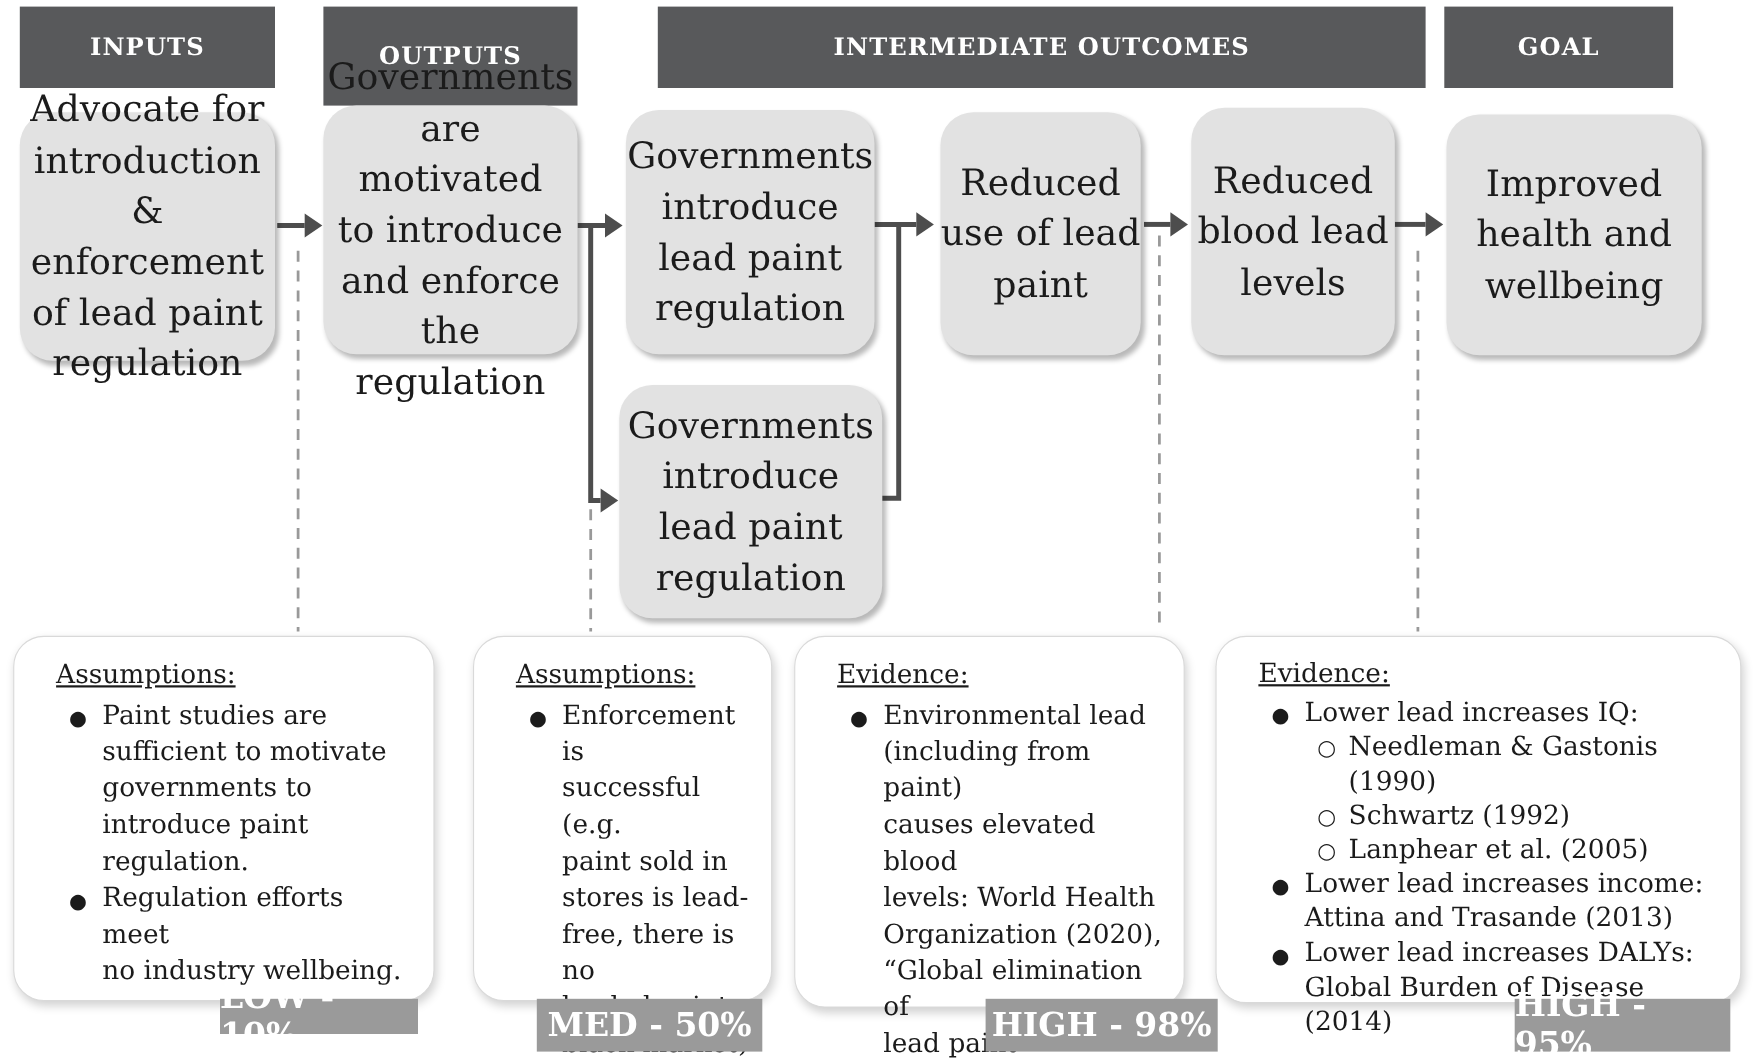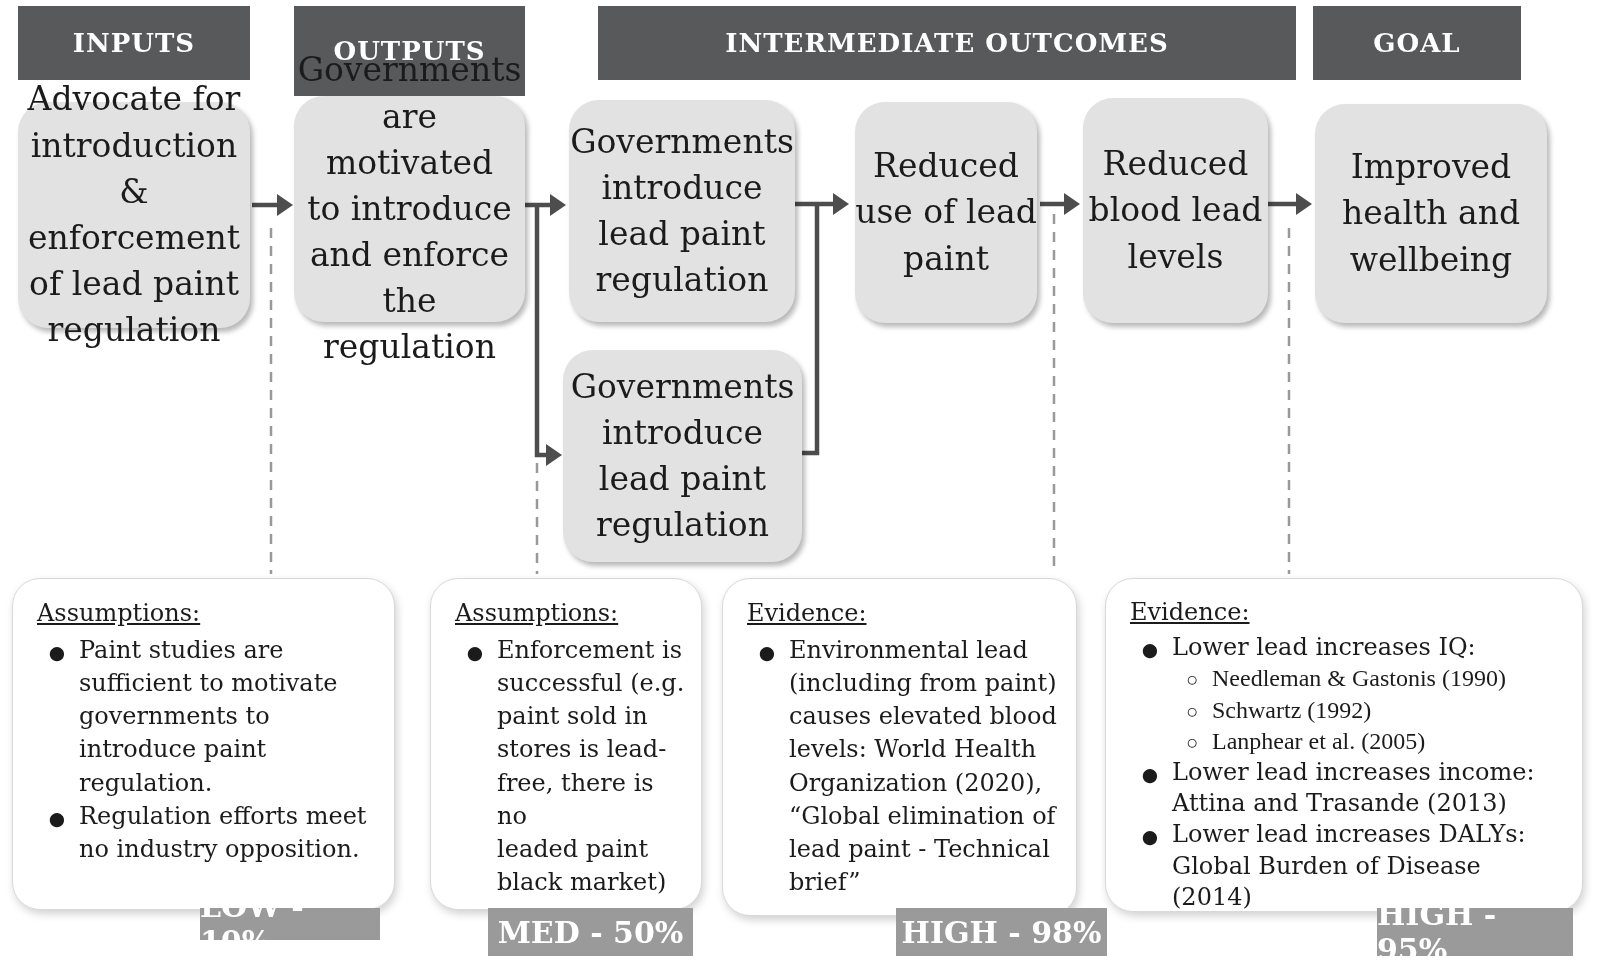--- a/index.html
+++ b/index.html
@@ -11,39 +11,39 @@
   html,body{margin:0;padding:0;background:#ffffff;}
   .canvas{
     position:relative;width:1600px;height:962px;background:#fff;overflow:hidden;
     font-family:"DejaVu Serif","Liberation Serif",serif;color:var(--node-text);
   }
   .abs{position:absolute;box-sizing:border-box;}
   svg.wires{position:absolute;left:0;top:0;width:1600px;height:962px;z-index:1;}
   .hdr{
     background:var(--header-bg);color:var(--header-text);
     display:flex;align-items:center;justify-content:center;
-    font-weight:bold;font-size:26px;letter-spacing:1px;z-index:2;
+    font-weight:bold;font-size:22px;letter-spacing:1px;z-index:2;
   }
   .node{
     background:var(--node-bg);border-radius:30px;z-index:2;
     box-shadow:3px 4px 5px rgba(0,0,0,0.28);
     display:flex;align-items:center;justify-content:center;
     text-align:center;font-size:33px;line-height:1.4;
     white-space:pre-line;color:var(--node-text);
   }
   .ann{
     background:#ffffff;border:1.5px solid #d9d9d9;border-radius:28px;z-index:2;
     box-shadow:2px 4px 9px rgba(0,0,0,0.18);
-    padding:18px 16px 12px 22px;font-size:24px;line-height:1.38;
+    padding:18px 16px 12px 36px;font-size:24px;line-height:1.38;
   }
   .ann-heading{text-decoration:underline;margin:0 0 4px 2px;}
   .bullet-row{display:flex;align-items:flex-start;}
   .bullet-row .marker{flex:0 0 44px;text-align:center;}
   .bullet-row.lvl1 .marker::before{content:"\25CF";font-size:0.78em;position:relative;top:1px;}
-  .bullet-row.lvl2{margin-left:44px;font-family:Liberation Serif, serif;}
+  .bullet-row.lvl2{margin-left:44px;}
   .bullet-row.lvl2 .marker{flex:0 0 40px;}
   .bullet-row.lvl2 .marker::before{content:"\25CB";font-size:0.82em;}
   .bullet-text{flex:1 1 auto;white-space:pre-line;}
   .badge{
     background:var(--badge-bg);color:var(--badge-text);z-index:3;
     display:flex;align-items:center;justify-content:center;
     font-weight:bold;font-size:30px;
   }
 </style>
 </head>
@@ -116,21 +116,21 @@
       <span class="marker"></span>
       <span class="bullet-text">Paint studies are
 sufficient to motivate
 governments to
 introduce paint
 regulation.</span>
     </div>
     <div class="bullet-row lvl1">
       <span class="marker"></span>
       <span class="bullet-text">Regulation efforts meet
-no industry opposition.</span>
+no industry wellbeing.</span>
     </div>
   </div>
   <div class="abs badge" style="left:200px;top:908px;width:180px;height:32px;">LOW - 10%</div>
 
   <div class="abs ann" style="left:430px;top:578px;width:272px;height:332px;">
     <div class="ann-heading">Assumptions:</div>
     <div class="bullet-row lvl1">
       <span class="marker"></span>
       <span class="bullet-text">Enforcement is
 successful (e.g.

